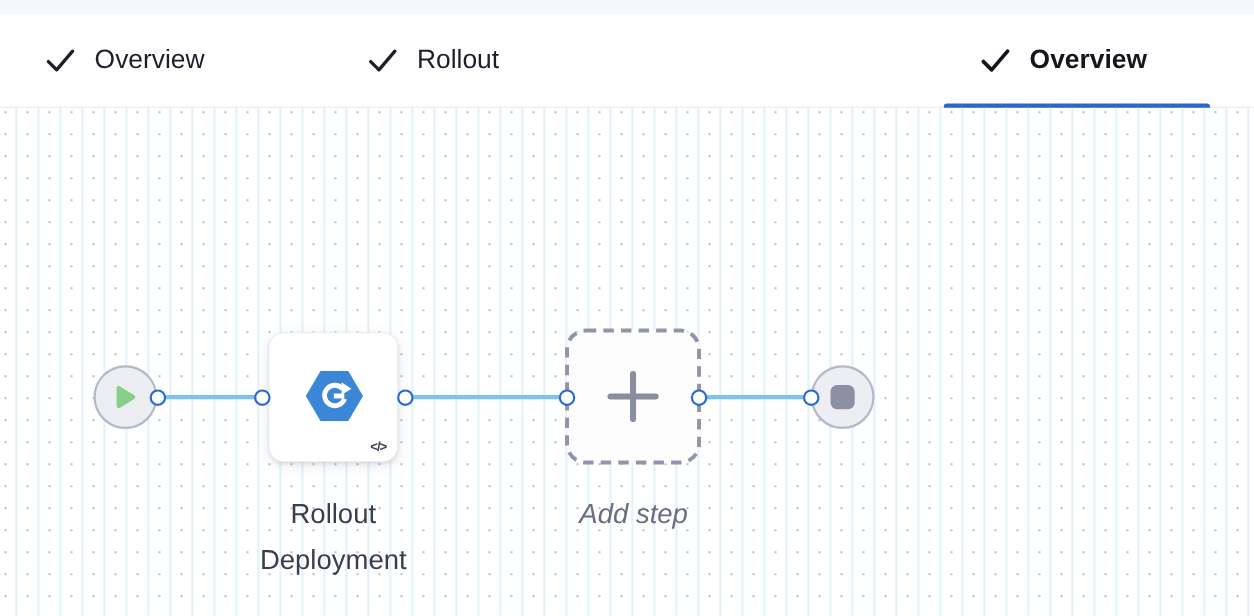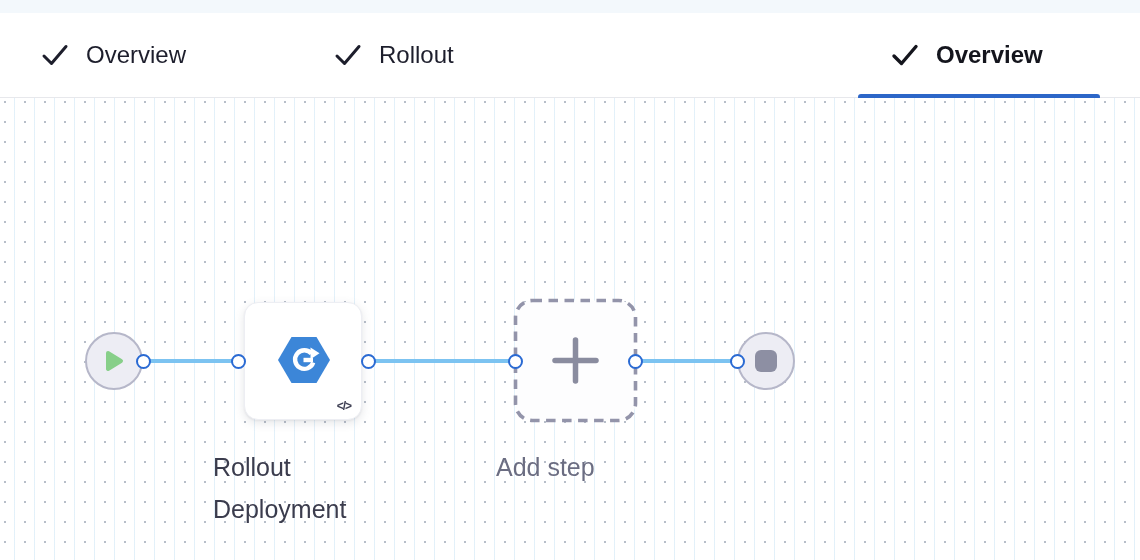--- a/index.html
+++ b/index.html
@@ -66,24 +66,24 @@
   }
   .step-card .hex-icon { position: absolute; left: 33px; top: 34px; }
   .code-badge {
     position: absolute; right: 10px; bottom: 6px;
     font-size: 12px; font-weight: 700; color: #3f4054; letter-spacing: -1px;
   }
 
   .add-step-box { position: absolute; left: 513px; top: 200px; width: 125px; height: 125px; cursor: pointer; }
 
   .node-label {
-    position: absolute; font-size: 25px; line-height: 42px;
+    position: absolute; text-align: center; font-size: 25px; line-height: 42px;
     color: #3b3c4d;
   }
-  .node-label.muted { color: #6b6d82; }
+  .node-label.muted { color: #6b6d82; font-style: italic; }
 </style>
 </head>
 <body>
 
 <div class="top-strip"></div>
 
 <div class="tab-header">
 
   <div class="tab" style="left:40px">
     <svg class="check-icon" viewBox="0 0 30 30">

